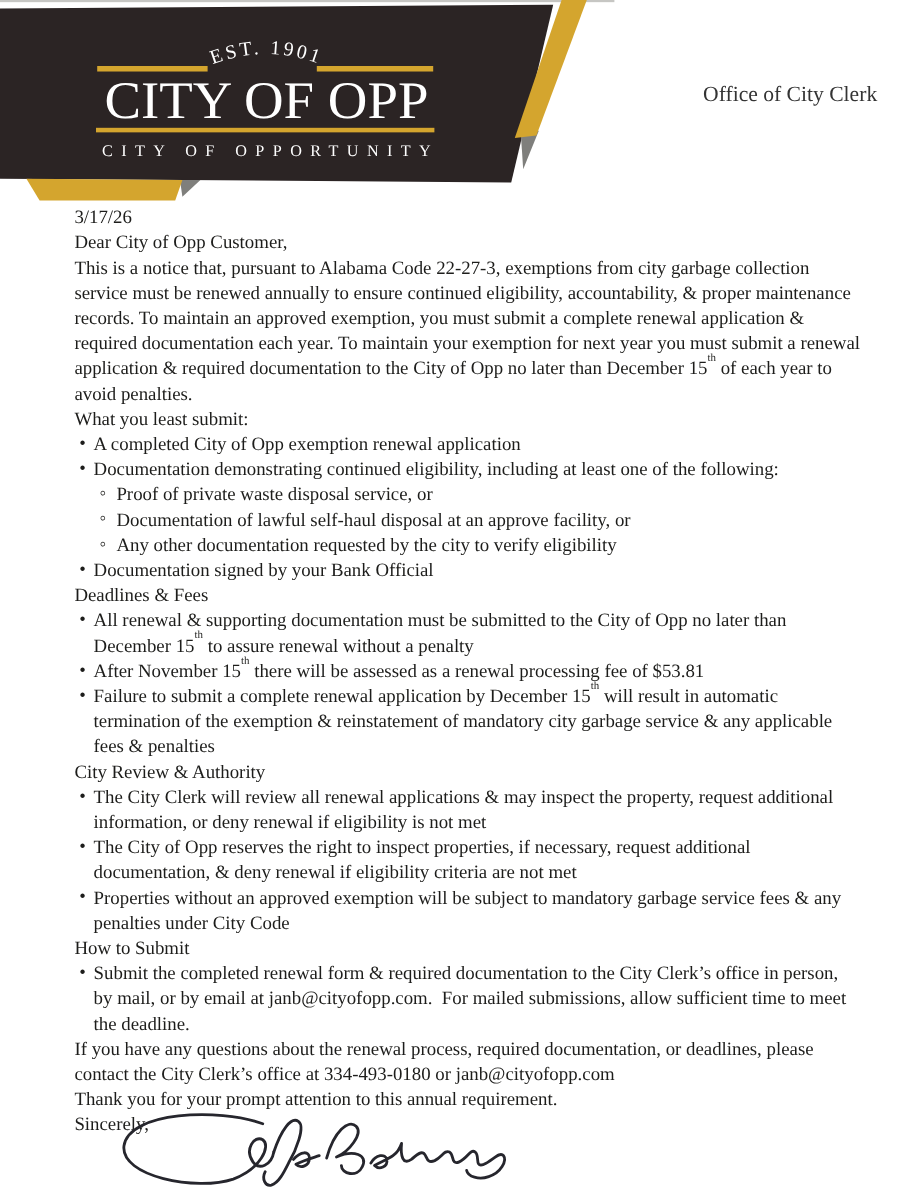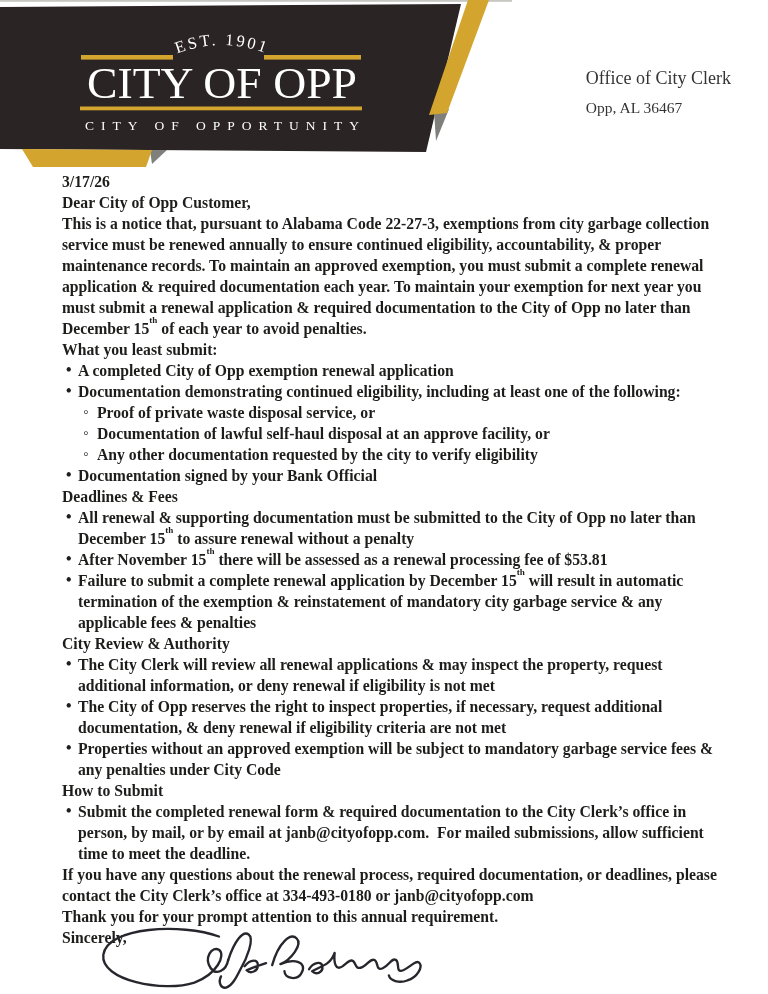--- a/index.html
+++ b/index.html
@@ -18,21 +18,21 @@
     position:absolute;top:66px;right:37px;
     color:#343434;
   }
   .office-title{font-size:18px;line-height:24px;margin-bottom:7px;}
   .office-line{font-size:15.5px;line-height:22px;}
   
   .letter-body{
     position:absolute;left:62px;top:171px;width:655px;
     font-size:15.7px;line-height:21px;
   }
-  .block{position:relative;font-weight:bold;}
+  .block{position:relative;}
   .block .txt{white-space:pre-wrap;}
   .bullet{padding-left:16px;}
   .bullet .marker{position:absolute;left:4px;top:-1px;}
   .subbullet{padding-left:35px;}
   .subbullet .marker{position:absolute;left:21px;top:-1px;}
   sup{font-size:0.58em;line-height:0;position:relative;top:-0.5em;}
   
   .signature{position:absolute;left:90px;top:924px;}
 </style>
 </head>
@@ -58,21 +58,20 @@
 
     <text x="222" y="98" text-anchor="middle" font-size="44" fill="#ffffff" textLength="270" lengthAdjust="spacingAndGlyphs">CITY OF OPP</text>
 
     <rect x="80" y="106.5" width="282" height="3.8" fill="#d4a52e"></rect>
 
     <text x="222" y="130" text-anchor="middle" font-size="13.5" fill="#ffffff" textLength="274" lengthAdjust="spacing">CITY OF OPPORTUNITY</text>
   </svg>
 
   <div class="office-block">
     <div class="office-title">Office of City Clerk</div>
-    <div class="office-line">Opp, AL 36467</div>
   </div>
 
   <div class="letter-body">
     <div class="block line">3/17/26</div>
   <div class="block line"><span class="txt"><span>Dear City of Opp Customer,</span></span></div>
       <div class="block para"><span class="txt"><span>This is a notice that, pursuant to Alabama Code 22-27-3, exemptions from city garbage collection service must be renewed annually to ensure continued eligibility, accountability, &amp; proper maintenance records. To maintain an approved exemption, you must submit a complete renewal application &amp; required documentation each year. To maintain your exemption for next year you must submit a renewal application &amp; required documentation to the City of Opp no later than December 15</span><sup>th</sup><span> of each year to avoid penalties.</span></span></div>
       <div class="block line"><span class="txt"><span>What you least submit:</span></span></div>
       <div class="block bullet"><span class="marker">•</span><span class="txt"><span>A completed City of Opp exemption renewal application</span></span></div>
       <div class="block bullet"><span class="marker">•</span><span class="txt"><span>Documentation demonstrating continued eligibility, including at least one of the following:</span></span></div>
       <div class="block subbullet"><span class="marker">◦</span><span class="txt"><span>Proof of private waste disposal service, or</span></span></div>

